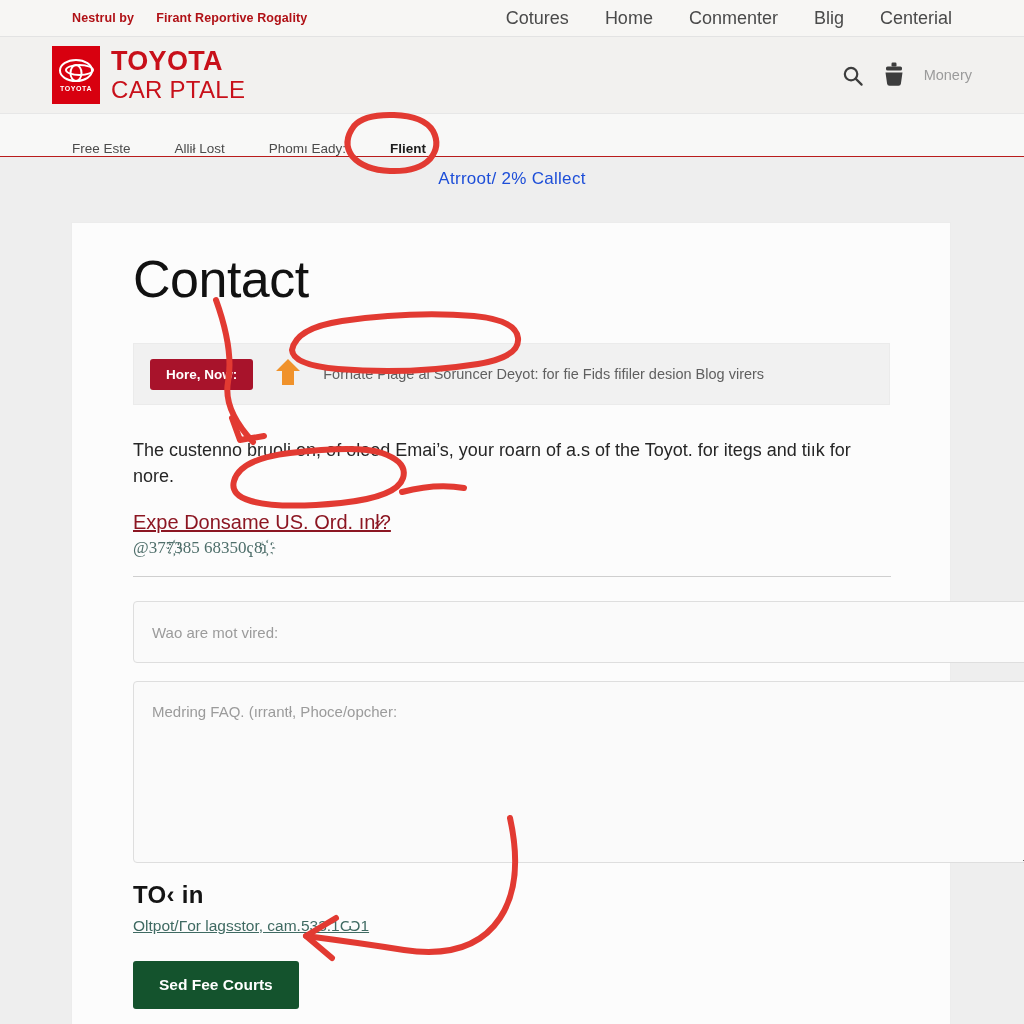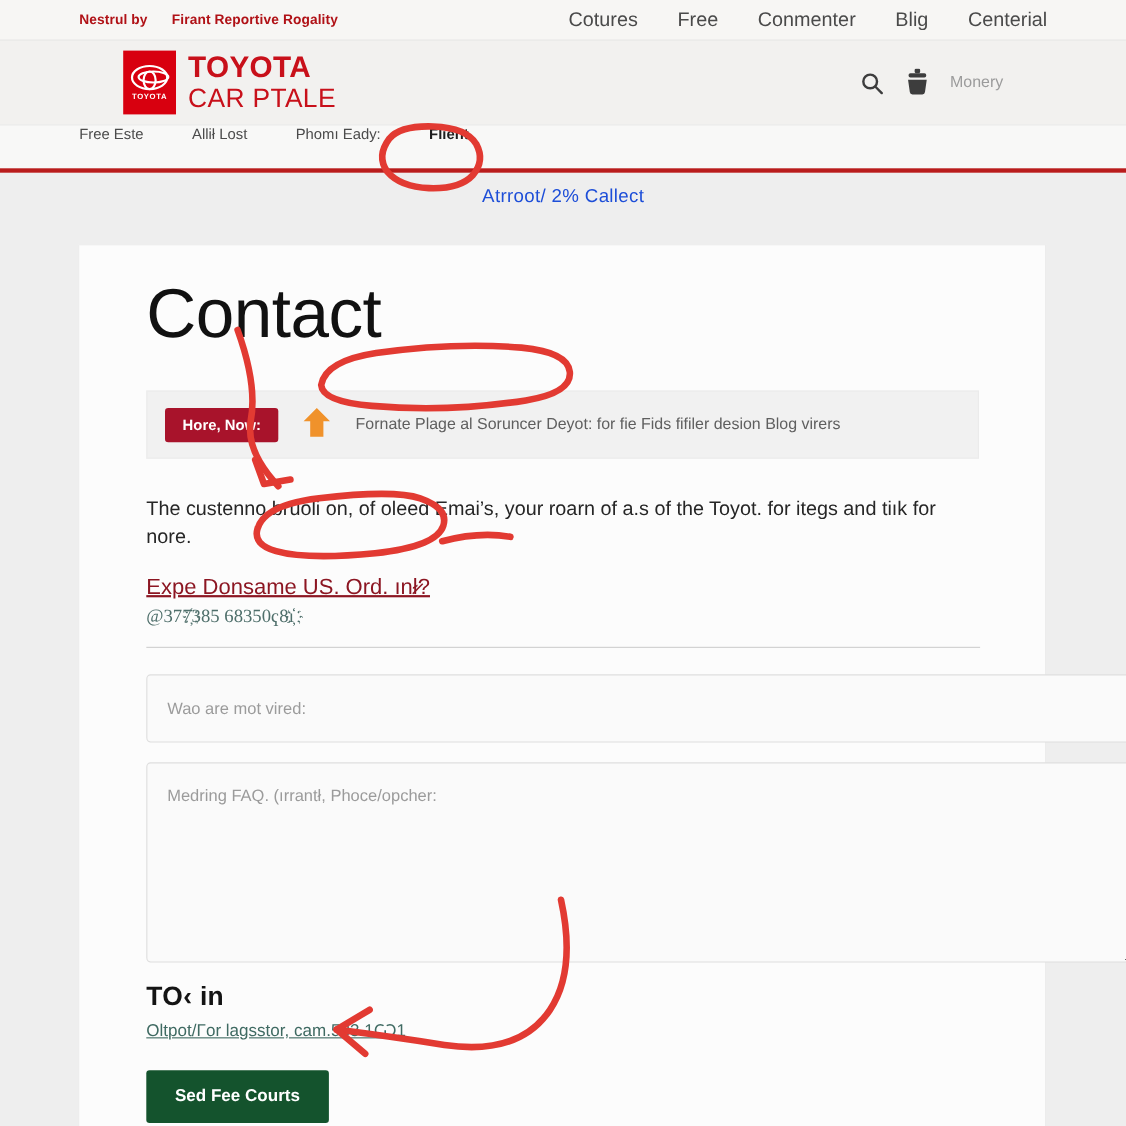--- a/index.html
+++ b/index.html
@@ -27,21 +27,21 @@
   }
   .topbar-right{ margin-left:auto; display:flex; align-items:center; gap:36px; }
   .topbar-right a{
     color:#4a4a4a; font-size:18px; text-decoration:none; white-space:nowrap;
   }
 
   
   .masthead{
     height:76px; background:#f2f1ef;
     display:flex; align-items:center;
-    padding:0 112px;
+    padding:0 52px;
     position:relative;
   }
   .brand{ display:flex; align-items:center; gap:11px; }
   .brand-mark{
     width:48px; height:58px; background:#d8000f;
     display:flex; flex-direction:column; align-items:center; justify-content:center;
     gap:3px; flex:0 0 auto;
   }
   .brand-mark .oval{
     width:34px;height:23px;border:2.4px solid #ffffff;border-radius:50%;
@@ -58,38 +58,38 @@
   .brand-mark .wordmark{ color:#fff;font-size:7px;font-weight:bold;letter-spacing:.6px; }
   .brand-text{ line-height:1; }
   .brand-text .l1{ color:#c8101a;font-size:27px;font-weight:bold;letter-spacing:.3px; }
   .brand-text .l2{ color:#c8101a;font-size:24px;font-weight:normal;letter-spacing:.3px;margin-top:3px; }
   .masthead-right{ margin-left:auto; display:flex; align-items:center; gap:18px; }
   .icon-btn{ display:flex;align-items:center;justify-content:center;cursor:pointer; }
   .acct-label{ color:#9b9b9b;font-size:14.5px; }
 
   
   .mainnav{
-    height:44px;background:#f8f8f7;border-top:1px solid #e7e7e7;border-bottom:4px solid #b91c1c;
-    display:flex;align-items:flex-start;padding:0 72px;gap:44px;
+    height:44px;background:#f8f8f7;border-top:1px solid #e7e7e7;border-bottom:1px solid #b91c1c;
+    display:flex;align-items:flex-end;padding:0 72px;gap:44px;
   }
   .mainnav a{ color:#4b4b4b;font-size:13.5px;text-decoration:none;white-space:nowrap; }
   .mainnav a.active{ color:#1d1d1d;font-weight:bold; }
 
   
   .crumbrow{ height:44px;display:flex;align-items:center;justify-content:center; }
   .crumbrow span{ color:#1d4ed8;font-size:17px;letter-spacing:.3px; }
 
   
   .card{
     position:absolute; left:71px; top:222px; width:880px; height:840px;
     background:#fcfcfc; border:1px solid #ececec;
   }
   .card-inner{ padding:26px 60px 0 61px; }
   h1.page-title{
-    margin:0 0 34px 0; font-weight:normal; font-size:63px; color:#111; letter-spacing:-.5px;
+    margin:0 0 34px 0; font-weight:normal; font-size:52px; color:#111; letter-spacing:-.5px;
   }
 
   
   .alert{
     background:#f1f1f1; border:1px solid #ebebeb; height:62px;
     display:flex;align-items:center;gap:22px;padding:0 16px; margin-bottom:32px;
   }
   .alert .pill{
     background:#a8132b;color:#fff;font-size:13.5px;font-weight:bold;
     padding:8px 16px;border-radius:3px;white-space:nowrap;
@@ -132,21 +132,21 @@
 </head>
 <body>
 
 <div class="topbar">
   <div class="topbar-left">
     <span>Nestrul by</span>
     <span>Firant Reportive Rogality</span>
   </div>
   <div class="topbar-right">
     <a href="#">Cotures</a>
-    <a href="#">Free</a>
+    <a href="#">Home</a>
     <a href="#">Conmenter</a>
     <a href="#">Blig</a>
     <a href="#">Centerial</a>
   </div>
 </div>
 
 <div class="masthead">
   <div class="brand">
     <div class="brand-mark">
       <div class="oval"></div>

